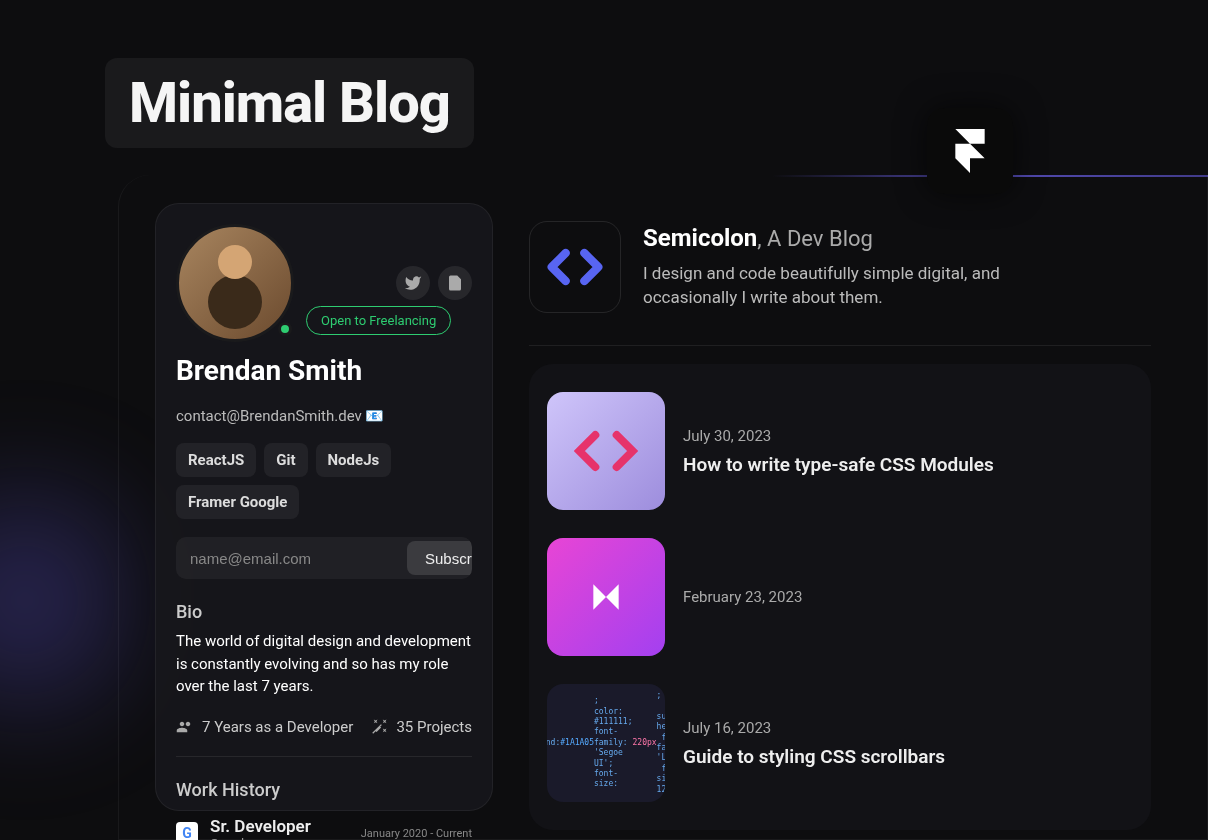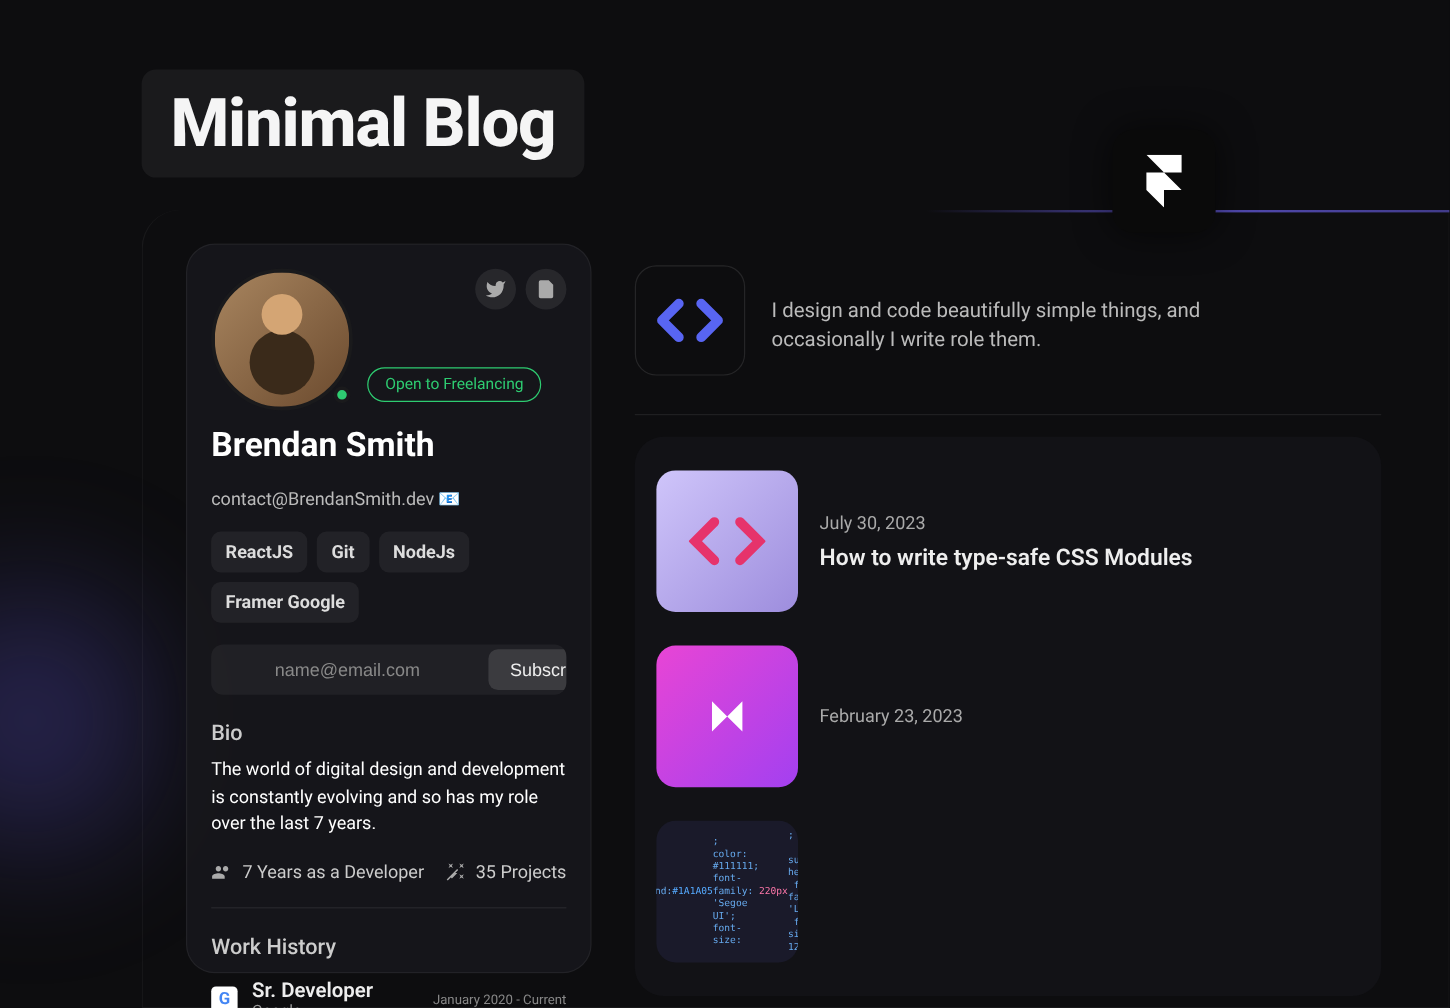--- a/index.html
+++ b/index.html
@@ -16,21 +16,21 @@
   position: absolute;
   left: -100px;
   top: 400px;
   width: 250px;
   height: 400px;
   background: radial-gradient(circle, rgba(90,80,200,0.4), transparent 70%);
   filter: blur(40px);
 }
 .page-title {
   position: absolute;
-  left: 118px;
+  left: 105px;
   top: 58px;
   background: #1a1a1c;
   border-radius: 12px;
   padding: 12px 24px;
   font-size: 56px;
   font-weight: 800;
   color: #f5f5f5;
   letter-spacing: -1px;
 }
 .logo-badge {
@@ -73,21 +73,21 @@
   width: 338px;
   background: rgba(24,24,28,0.85);
   border: 1px solid rgba(255,255,255,0.06);
   border-radius: 24px;
   padding: 20px;
   flex-shrink: 0;
 }
 .profile-header {
   display: flex;
   justify-content: space-between;
-  align-items: flex-start;
+  align-items: center;
   position: relative;
 }
 .avatar-wrap { position: relative; }
 .avatar {
   width: 118px;
   height: 118px;
   border-radius: 50%;
   background: linear-gradient(135deg, #a8855f, #6b4a2e);
   border: 3px solid #1a1a1c;
   position: relative;
@@ -163,21 +163,20 @@
   height: 42px;
 }
 .subscribe-input {
   flex: 1;
   background: transparent;
   border: none;
   padding: 0 14px;
   color: #f97316;
   font-size: 15px;
   outline: none;
-  text-align: center;
 }
 .subscribe-input::placeholder { color: #888; }
 .subscribe-btn {
   background: rgba(255,255,255,0.12);
   border: none;
   color: #eee;
   padding: 0 18px;
   font-size: 15px;
   cursor: pointer;
   border-radius: 8px;
@@ -326,21 +325,24 @@
   </div>
 
   <div class="main-col">
     <div class="blog-header">
       <div class="blog-icon">
         <svg viewBox="0 0 24 24">
             <path fill="none" stroke="#5865f2" stroke-width="3.5" stroke-linecap="round" stroke-linejoin="round" d="M8 6l-6 6 6 6M16 6l6 6-6 6"></path>
           </svg>
       </div>
       <div>
-        <div class="blog-desc">I design and code beautifully simple things, and occasionally I write role them.</div>
+        <div class="blog-title-row">
+          <span class="bold">Semicolon</span><span class="sub">, A Dev Blog</span>
+        </div>
+        <div class="blog-desc">I design and code beautifully simple digital, and occasionally I write about them.</div>
       </div>
     </div>
     <div class="hr"></div>
     <div class="posts-card">
       <div class="post">
         <div class="post-thumb thumb1">
           <svg width="64" height="48" viewBox="0 0 24 18">
               <path fill="none" stroke="#e6336b" stroke-width="3" stroke-linecap="round" d="M8 3l-6 6 6 6M16 3l6 6-6 6"></path>
             </svg>
         </div>
@@ -354,16 +356,20 @@
           <svg width="38" height="38" viewBox="0 0 24 24">
               <path fill="#fff" d="M4 4l8 8-8 8V4zm16 0v16l-8-8 8-8z"></path>
             </svg>
         </div>
         <div>
           <div class="post-date">February 23, 2023</div>
         </div>
       </div>
       <div class="post">
         <div class="post-thumb thumb3">background: <span style="color:#5af">#1A1A05</span>;<br>color: #111111;<br>font-family: 'Segoe UI';<br>font-size: <span style="color:#f7a">220px</span>;<br><br>sub-heading {<br>&nbsp;font-family: 'Lobster';<br>&nbsp;font-size: 12px;</div>
+        <div>
+          <div class="post-date">July 16, 2023</div>
+          <div class="post-title">Guide to styling CSS scrollbars</div>
+        </div>
       </div>
     </div>
   </div>
 </div>
 
 </body></html>

